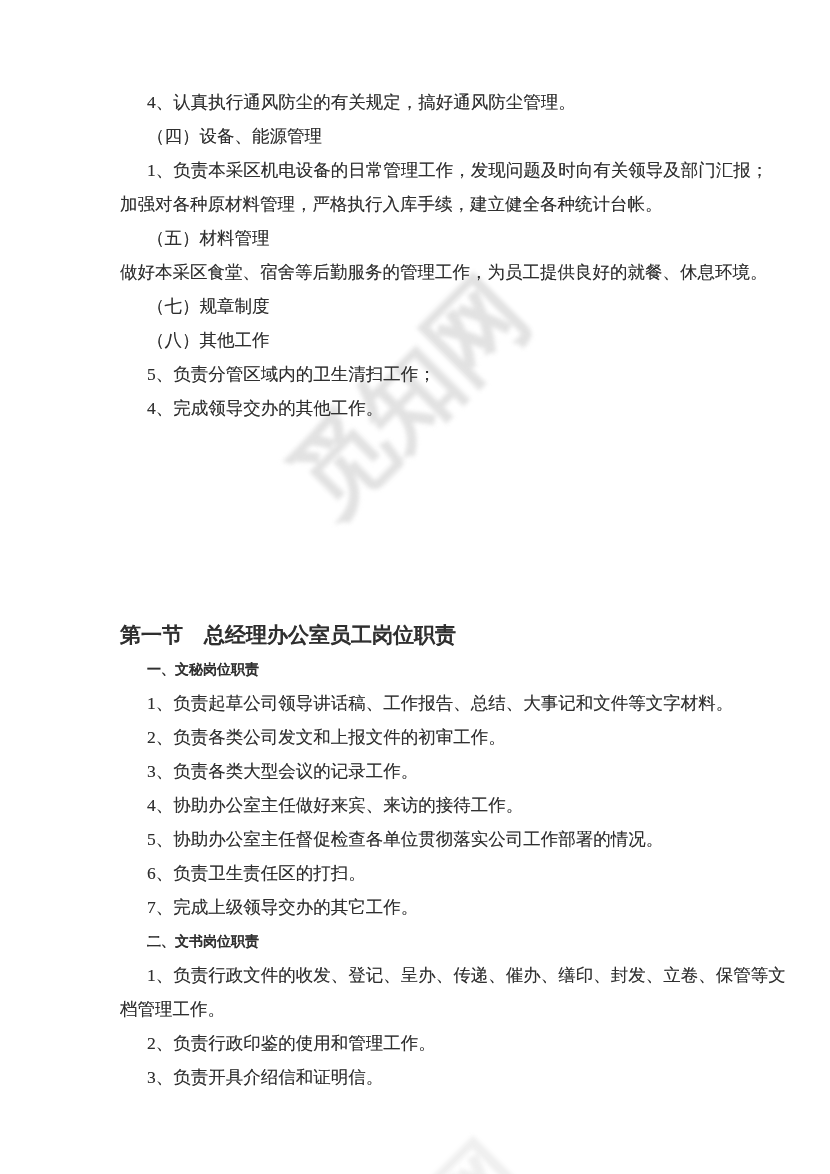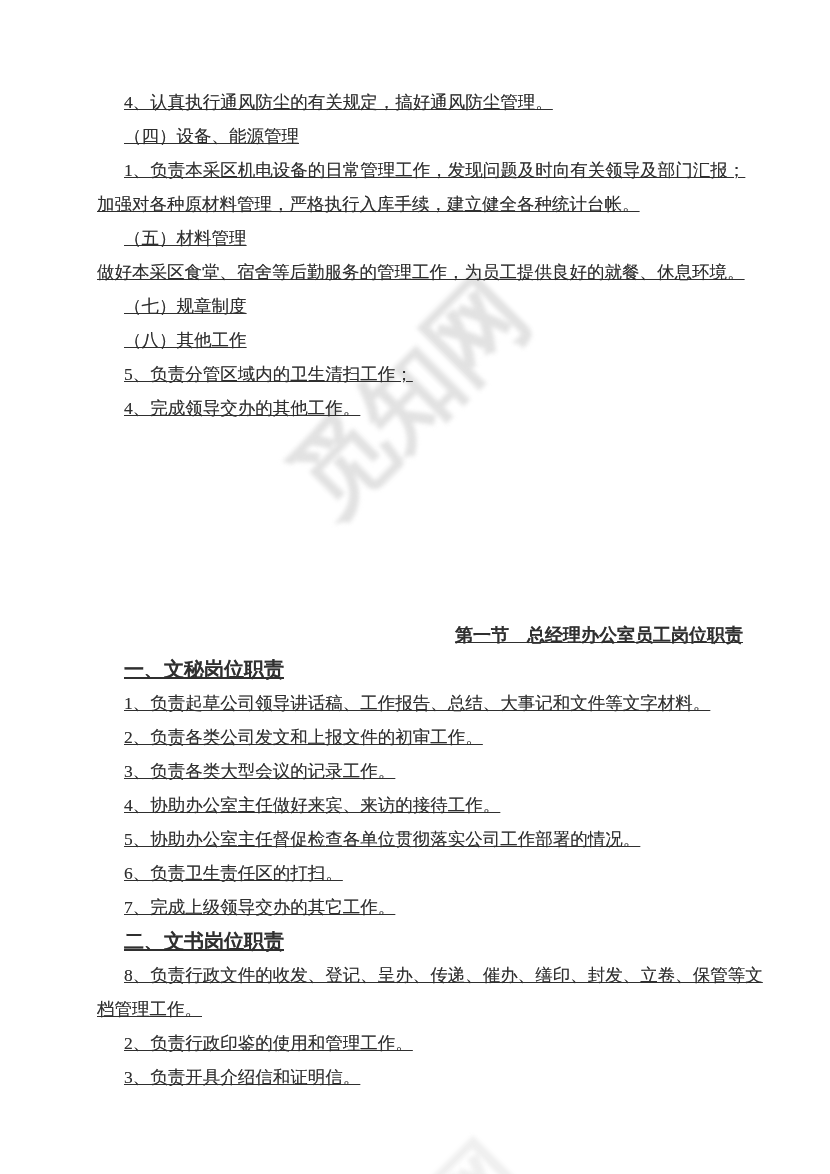--- a/index.html
+++ b/index.html
@@ -31,35 +31,34 @@
     filter:blur(2px);
     pointer-events:none;
     user-select:none;
   }
   .watermark.center{left:410px;top:398px;}
   .watermark.bottom{left:410px;top:1262px;opacity:.55;}
 
   .textblock{
     position:absolute;
     z-index:1;
-    left:97px;
+    left:120px;
     width:646px;
     font-size:17.5px;
     line-height:34px;
     text-shadow:0 0 .6px rgba(40,40,40,.45);
-    text-decoration:underline;
   }
   .textblock.upper{top:85px;}
   .textblock.lower{top:618px;}
 
   .line{white-space:nowrap;}
   .line.item{text-indent:27px;}
   .line.flush{text-indent:0;}
-  .line.heading{text-indent:27px;font-weight:bold;font-family:"Liberation Sans","DejaVu Sans",sans-serif;font-size:20px;}
-  .line.title{text-indent:0;text-align:right;font-weight:bold;font-family:"Liberation Sans","DejaVu Sans",sans-serif;font-size:18px;}
+  .line.heading{text-indent:27px;font-weight:bold;font-family:"Liberation Sans","DejaVu Sans",sans-serif;font-size:14px;}
+  .line.title{text-indent:0;text-align:left;font-weight:bold;font-family:"Liberation Sans","DejaVu Sans",sans-serif;font-size:21px;}
 </style>
 </head>
 <body>
 
 <div class="page">
 
   <div class="watermark center">觅知网</div>
 
   <div class="watermark bottom">觅知网</div>
 
@@ -80,19 +79,19 @@
       <div class="line title">第一节　总经理办公室员工岗位职责</div>
       <div class="line heading">一、文秘岗位职责</div>
       <div class="line item">1、负责起草公司领导讲话稿、工作报告、总结、大事记和文件等文字材料。</div>
       <div class="line item">2、负责各类公司发文和上报文件的初审工作。</div>
       <div class="line item">3、负责各类大型会议的记录工作。</div>
       <div class="line item">4、协助办公室主任做好来宾、来访的接待工作。</div>
       <div class="line item">5、协助办公室主任督促检查各单位贯彻落实公司工作部署的情况。</div>
       <div class="line item">6、负责卫生责任区的打扫。</div>
       <div class="line item">7、完成上级领导交办的其它工作。</div>
       <div class="line heading">二、文书岗位职责</div>
-      <div class="line item">8、负责行政文件的收发、登记、呈办、传递、催办、缮印、封发、立卷、保管等文</div>
+      <div class="line item">1、负责行政文件的收发、登记、呈办、传递、催办、缮印、封发、立卷、保管等文</div>
       <div class="line flush">档管理工作。</div>
       <div class="line item">2、负责行政印鉴的使用和管理工作。</div>
       <div class="line item">3、负责开具介绍信和证明信。</div>
     </div>
 
 </div>
 
 </body></html>

